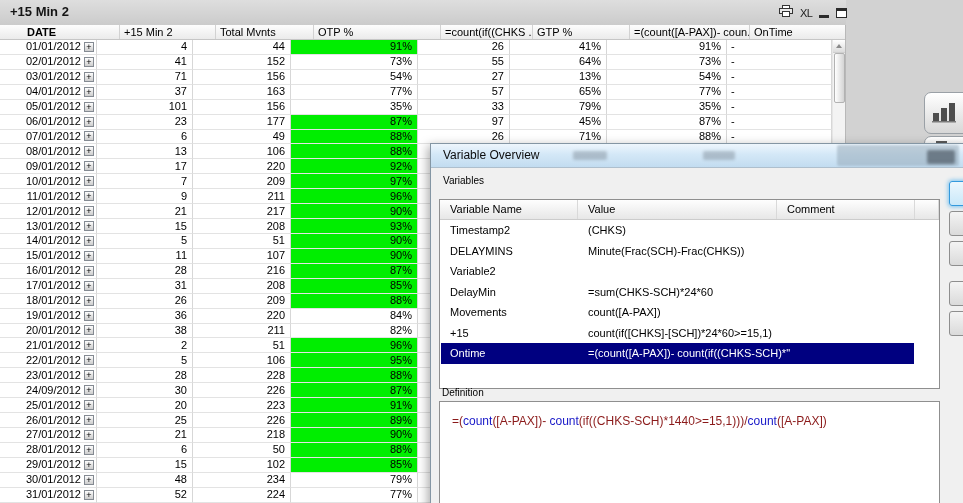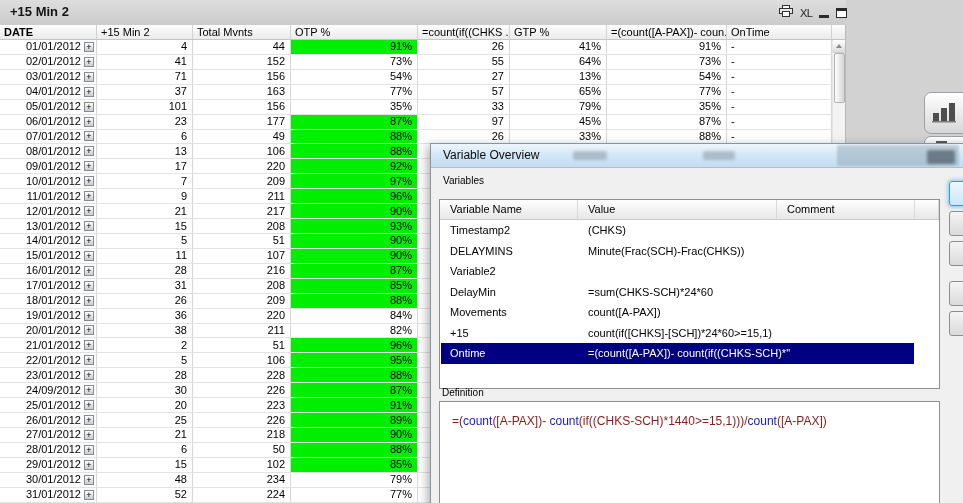--- a/index.html
+++ b/index.html
@@ -12,21 +12,21 @@
   .caption-title{position:absolute;left:10px;top:4px;font-size:13px;font-weight:bold;color:#141414;}
   .cap-icons{position:absolute;left:779px;top:5px;display:flex;align-items:center;gap:7px;height:15px;}
   .xl{font-size:11px;color:#222;letter-spacing:-0.5px;}
   .minbar{display:inline-block;width:10px;height:3px;background:#2a2a2a;margin-top:7px;}
   .maxbox{display:inline-block;width:11px;height:10px;border:1px solid #2a2a2a;border-top:3px solid #2a2a2a;box-sizing:border-box;background:#fff;}
 
   
   .tablewrap{position:absolute;left:0;top:25px;width:846px;height:478px;background:#fff;
              border-right:1px solid #b8b8b8;box-sizing:border-box;overflow:hidden;}
   .thead{display:grid;grid-template-columns:97px 96px 98px 127px 92px 97px 120px 105px 14px;
-         height:15px;background:linear-gradient(#fdfdfd,#ebebeb);border-bottom:1px solid #c6c6c6;box-sizing:border-box;}
+         height:15px;background:linear-gradient(#fdfdfd,#ebebeb);border-bottom:1px solid #c6c6c6;box-sizing:border-box;padding-left:23px;}
   .th{font-size:11px;line-height:14px;padding-left:4px;border-right:1px solid #d2d2d2;
       overflow:hidden;white-space:nowrap;box-sizing:border-box;}
   .th.bold{font-weight:bold;}
   .tbody{position:absolute;left:0;top:15px;width:832px;}
   .trow{display:grid;grid-template-columns:97px 96px 98px 127px 92px 97px 120px 105px;height:14.935px;}
   .tc{border-right:1px solid #d7d7d7;border-bottom:1px solid #e3e3e3;font-size:11px;line-height:13px;
       overflow:hidden;white-space:nowrap;box-sizing:border-box;background:#fff;
       display:flex;align-items:center;}
   .c-date{justify-content:flex-end;padding-right:2px;gap:3px;padding-left:12px;}
   .plusbox{width:10px;height:10px;border:1px solid #848a92;background:linear-gradient(#fdfdfd,#cdcdcd);
@@ -198,21 +198,21 @@
         </div>
         <div class="trow">
           <div class="tc c-date">
             <span>07/01/2012</span>
             <span class="plusbox">+</span>
           </div>
           <div class="tc c-num">6</div>
           <div class="tc c-num">49</div>
           <div class="tc c-num green">88%</div>
           <div class="tc c-num">26</div>
-          <div class="tc c-num">33%</div>
+          <div class="tc c-num">71%</div>
           <div class="tc c-num">88%</div>
           <div class="tc c-ontime">-</div>
         </div>
         <div class="trow">
           <div class="tc c-date">
             <span>08/01/2012</span>
             <span class="plusbox">+</span>
           </div>
           <div class="tc c-num">13</div>
           <div class="tc c-num">106</div>

